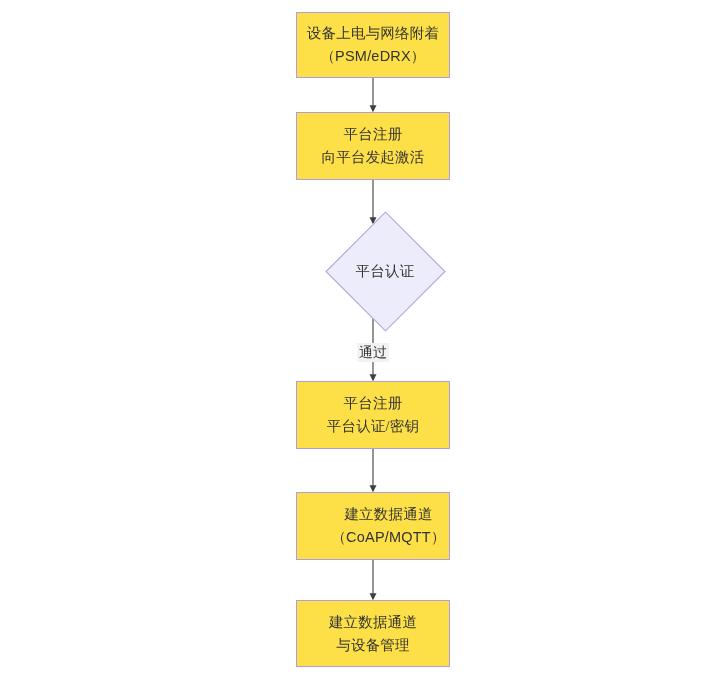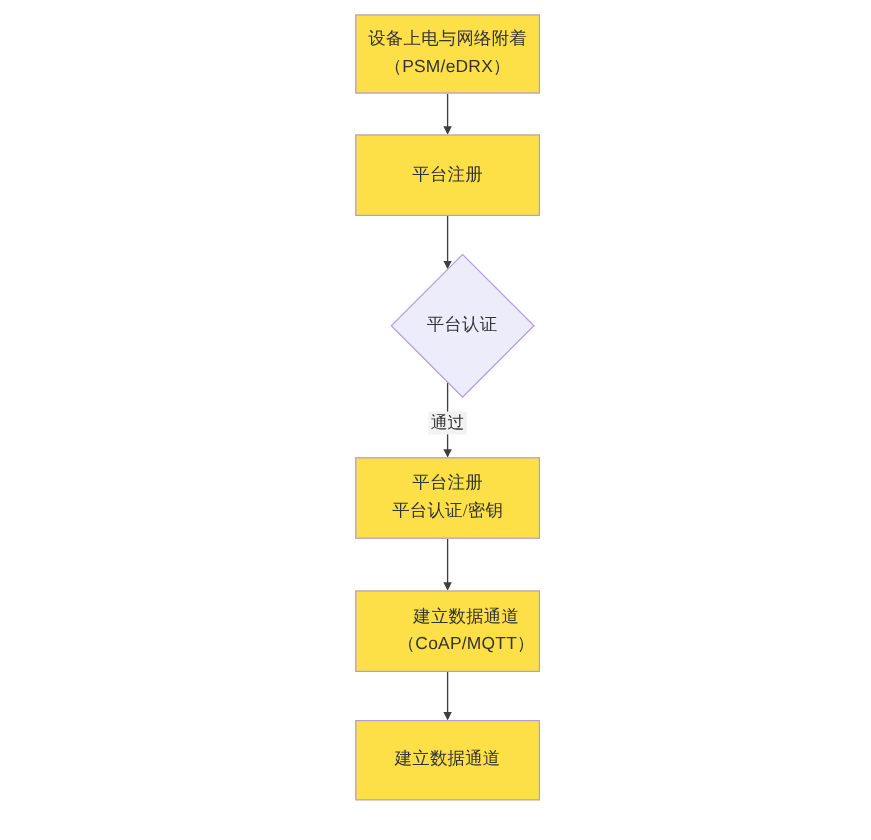--- a/index.html
+++ b/index.html
@@ -101,20 +101,21 @@
   <div id="node-layer">
       <div class="node node-process" style="left: 296px; top: 12px; width: 154px; height: 66px;">
         <div class="">
           <span class="node-line">设备上电与网络附着</span>
           <span class="node-line">（PSM/eDRX）</span>
         </div>
       </div>
       <div class="node node-process" style="left: 296px; top: 112px; width: 154px; height: 68px;">
         <div class="">
           <span class="node-line">平台注册</span>
+          <span class="node-line">向平台发起激活</span>
         </div>
       </div>
       <div class="node node-decision" style="left: 325px; top: 224px; width: 120px; height: 94px;">
         <div class="diamond-shape"></div>
         <div class="diamond-label">
           <span class="node-line">平台认证</span>
         </div>
       </div>
       <div class="node node-process" style="left: 296px; top: 381px; width: 154px; height: 68px; font-family: Liberation Serif, serif;">
         <div class="">
@@ -124,20 +125,21 @@
       </div>
       <div class="node node-process" style="left: 296px; top: 492px; width: 154px; height: 68px; padding-left: 31px;">
         <div class="">
           <span class="node-line">建立数据通道</span>
           <span class="node-line">（CoAP/MQTT）</span>
         </div>
       </div>
       <div class="node node-process" style="left: 296px; top: 600px; width: 154px; height: 67px;">
         <div class="">
           <span class="node-line">建立数据通道</span>
+          <span class="node-line">与设备管理</span>
         </div>
       </div>
     </div>
   <div id="label-layer">
       <div class="edge-label" style="left: 373px; top: 343px;">通过</div>
     </div>
 
 </div>
 
 </body></html>

